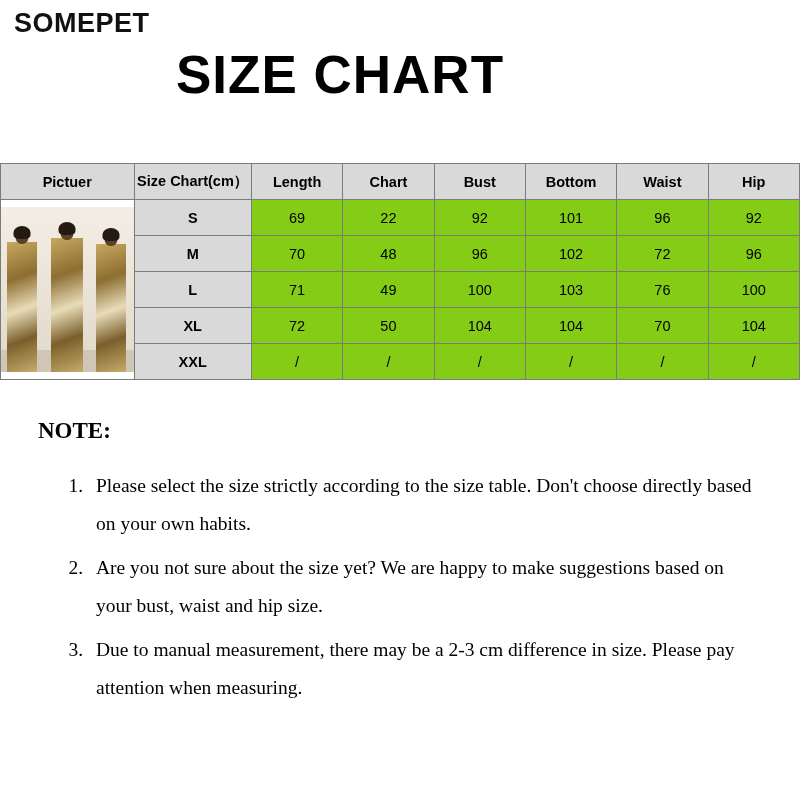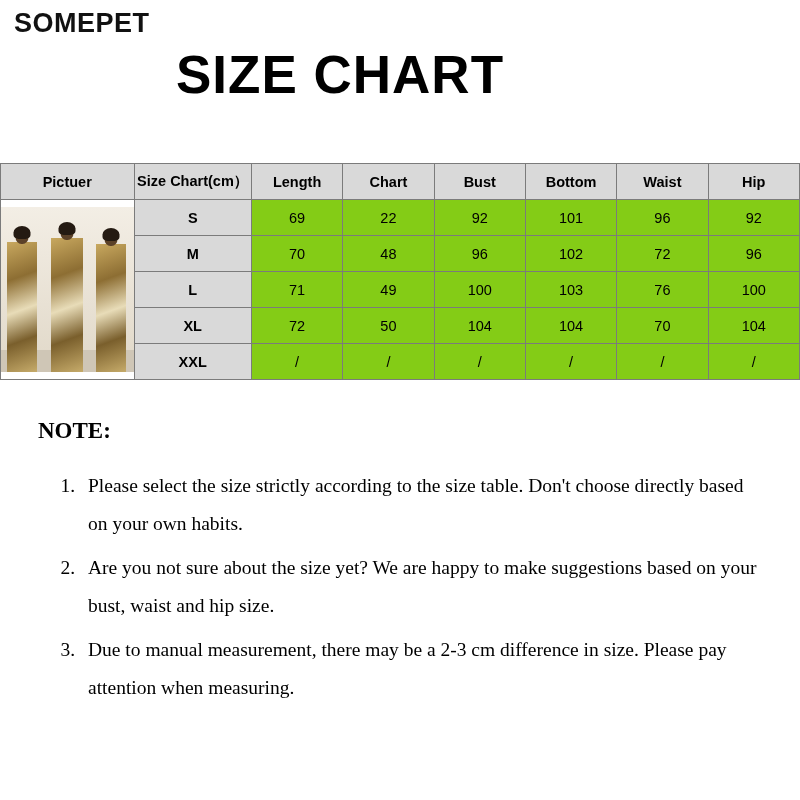--- a/index.html
+++ b/index.html
@@ -150,21 +150,21 @@
     top: 418px;
     width: 736px;
   }
   #note-heading {
     font-family: "Liberation Serif", serif;
     font-weight: bold;
     font-size: 23px;
     margin-bottom: 23px;
   }
   ol.notes {
-    margin: 8px;
+    margin: 16px;
     padding: 0 0 0 34px;
     list-style: decimal;
   }
   ol.notes li {
     font-size: 19.5px;
     line-height: 1.95;
     margin-bottom: 6px;
     padding-left: 8px;
   }
 </style>

